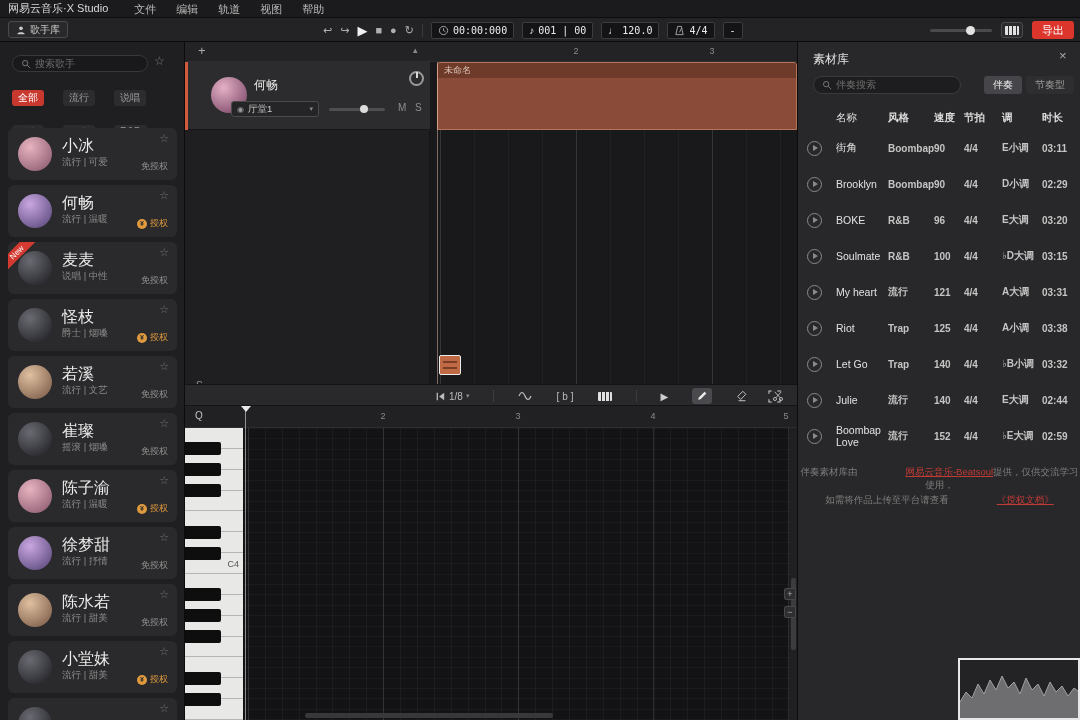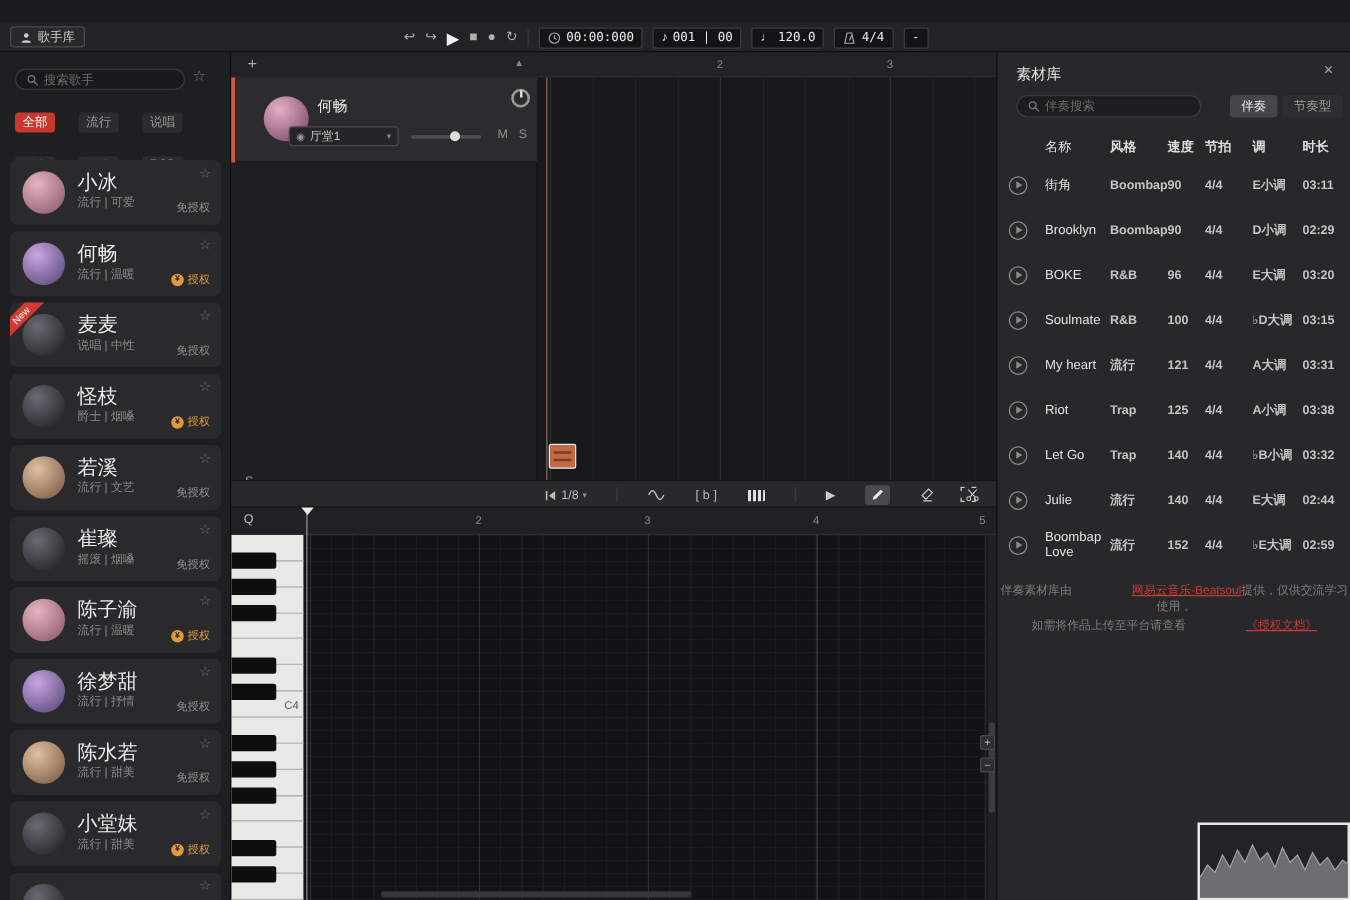--- a/index.html
+++ b/index.html
@@ -137,20 +137,28 @@
   
   .preview { position:absolute; left:958px; top:658px; width:122px; height:62px; border:2px solid #e8e8e8; background:#232325; z-index:50; overflow:hidden; }
 
   svg.icn { flex:none; }
 </style>
 </head>
 <body>
 
 <div class="app">
 
+  <div class="menubar">
+    <span class="app-title">网易云音乐·X Studio</span>
+    <span class="menu-item">文件</span>
+    <span class="menu-item">编辑</span>
+    <span class="menu-item">轨道</span>
+    <span class="menu-item">视图</span>
+    <span class="menu-item">帮助</span>
+  </div>
 
   <div class="transport">
     <div class="singer-lib-btn">
       <svg class="icn" width="10" height="10" viewBox="0 0 12 12">
           <circle cx="6" cy="4" r="2.2" fill="#ccc"></circle>
           <path d="M1.5 11c.5-3 8.5-3 9 0z" fill="#ccc"></path>
         </svg>
       <span>歌手库</span>
     </div>
     <div class="t-center">
@@ -180,20 +188,31 @@
         <svg class="icn" width="11" height="11" viewBox="0 0 12 12">
             <path d="M4 1.5h4L10 10.5H2z" stroke="#aaa" stroke-width="1" fill="none"></path>
             <path d="M6 8L8.5 3" stroke="#aaa" stroke-width="1"></path>
           </svg>
         <span class="mono">4/4</span>
       </div>
       <div class="t-field">
         <span class="mono">-</span>
       </div>
     </div>
+    <div class="t-right">
+      <div class="slider">
+          <div class="thumb" style="left:58%;"></div>
+        </div>
+      <div class="kbd-btn">
+          <div class="piano-mini"></div>
+        </div>
+      <div class="export-btn">
+          <span>导出</span>
+        </div>
+    </div>
   </div>
 
   <div class="sidebar">
     <div class="search-box">
       <svg class="icn" width="10" height="10" viewBox="0 0 12 12">
           <circle cx="5" cy="5" r="3.2" stroke="#777" stroke-width="1.2" fill="none"></circle>
           <path d="M7.5 7.5L11 11" stroke="#777" stroke-width="1.2"></path>
         </svg>
       <span>搜索歌手</span>
     </div>
@@ -334,20 +353,23 @@
         <div class="tr-slider">
             <div class="thumb"></div>
           </div>
         <span class="ms" style="left:213px;">M</span>
         <span class="ms" style="left:230px;">S</span>
       </div>
       <span class="beat-solo">S</span>
     </div>
 
     <div class="arrange">
+      <div class="clip">
+        <div class="clip-head">未命名</div>
+      </div>
       <div class="mini-clip">
           <i style="top:5px;"></i>
           <i style="top:11px;"></i>
         </div>
       <div class="arr-playhead"></div>
     </div>
 
     <div class="toolbar">
       <div class="tb-inner">
         <div class="tb-item">

